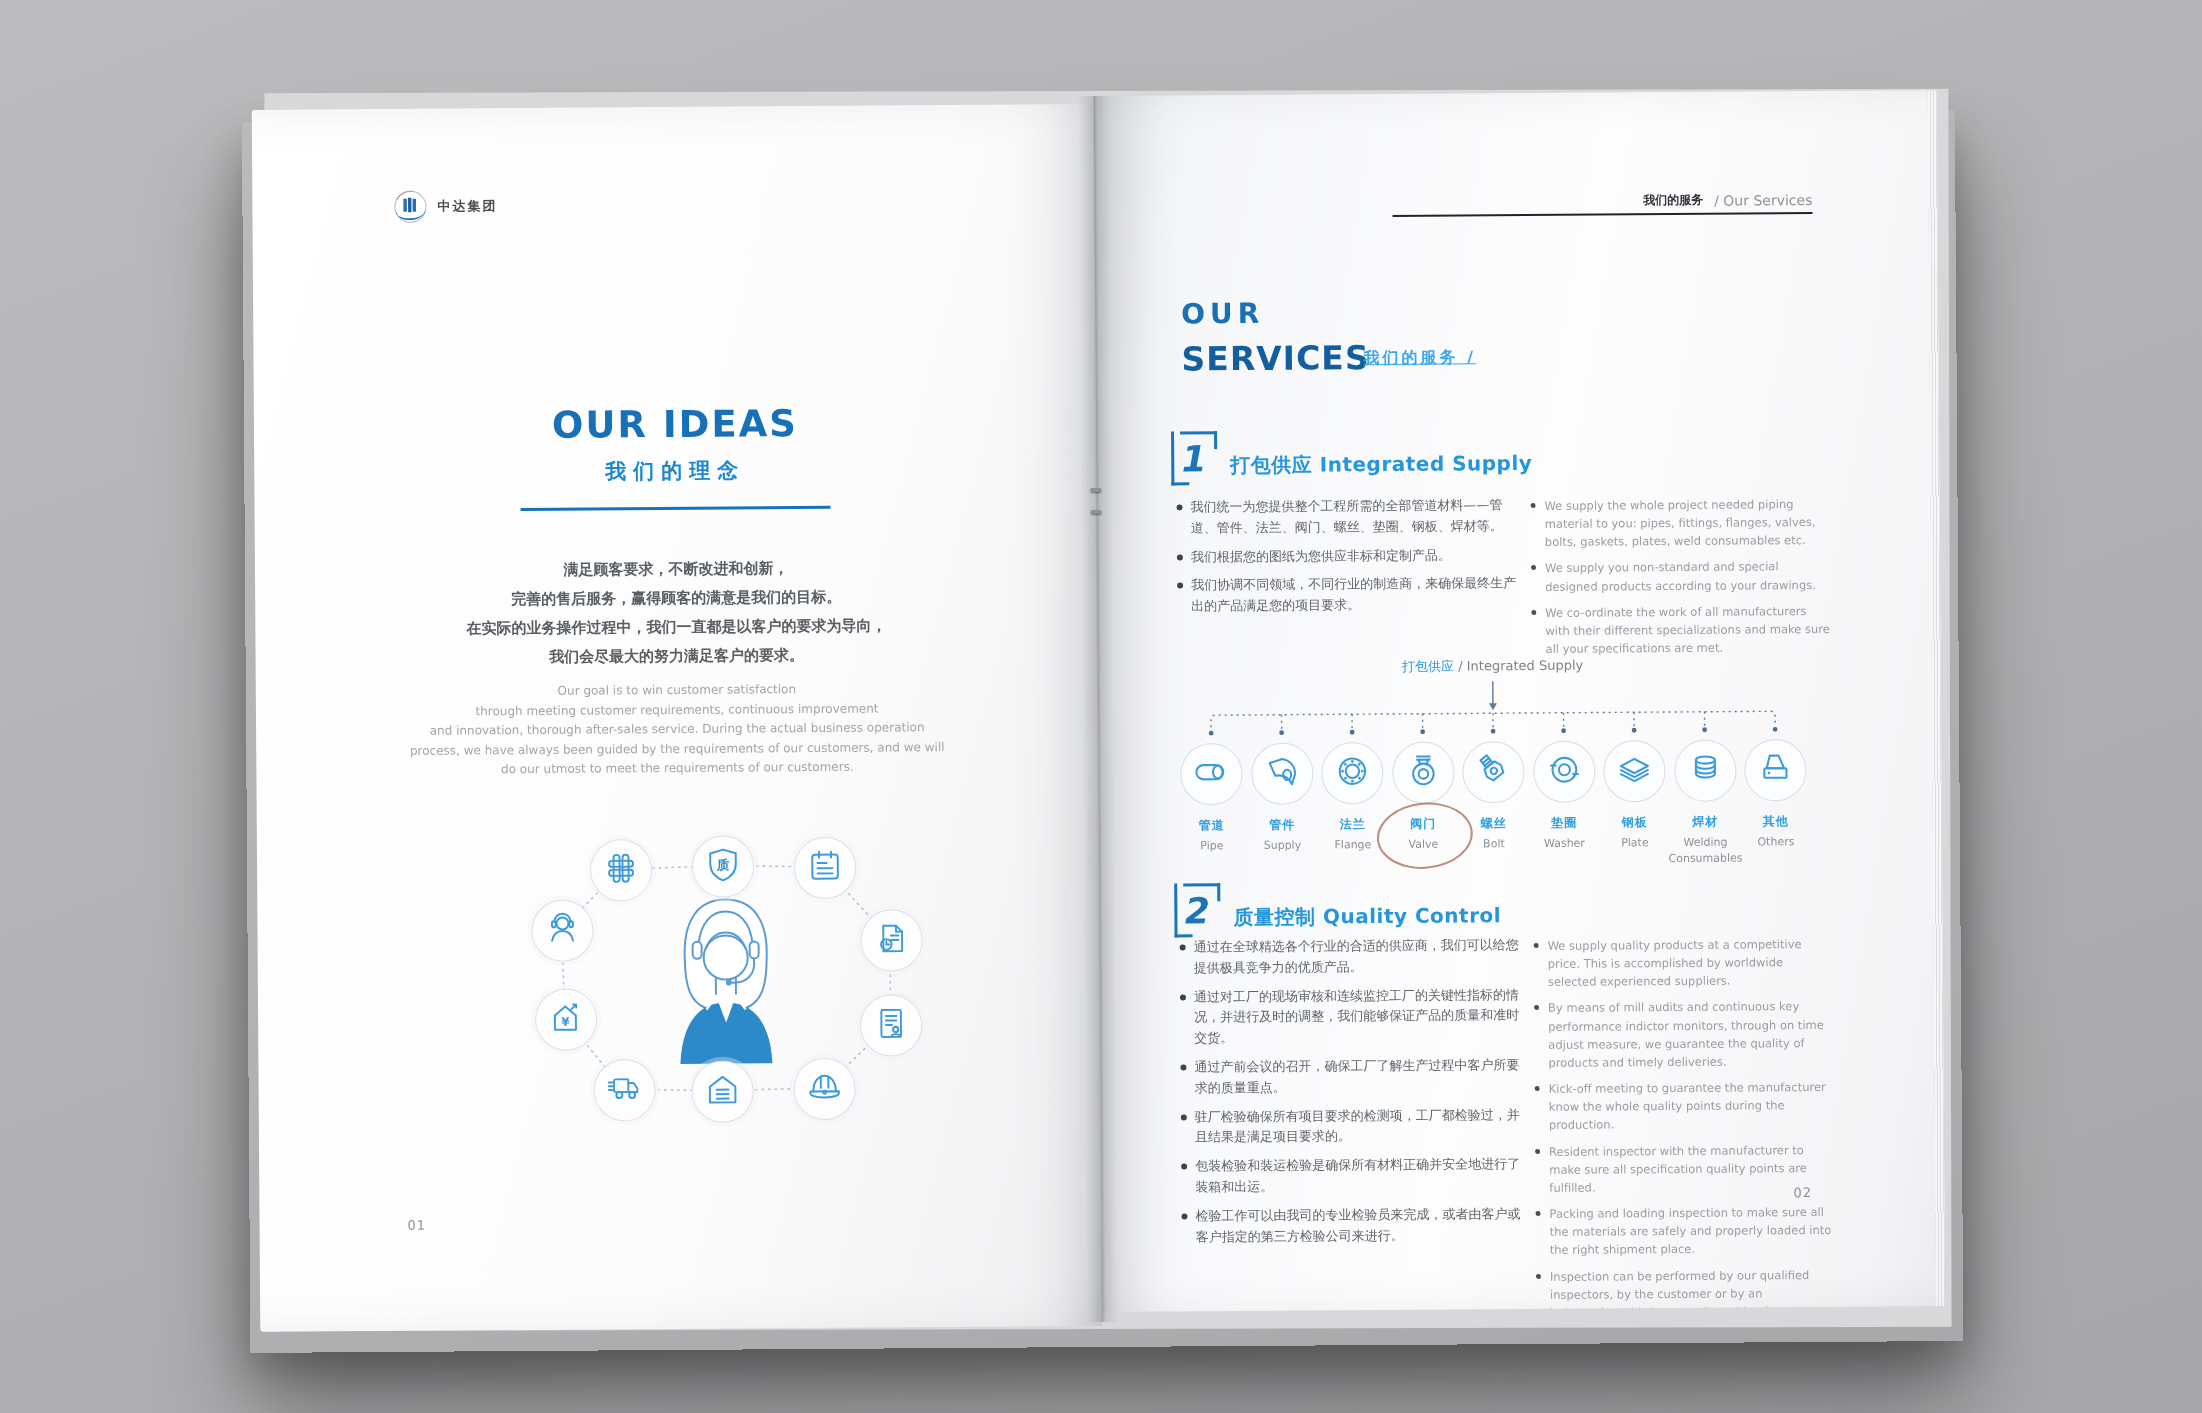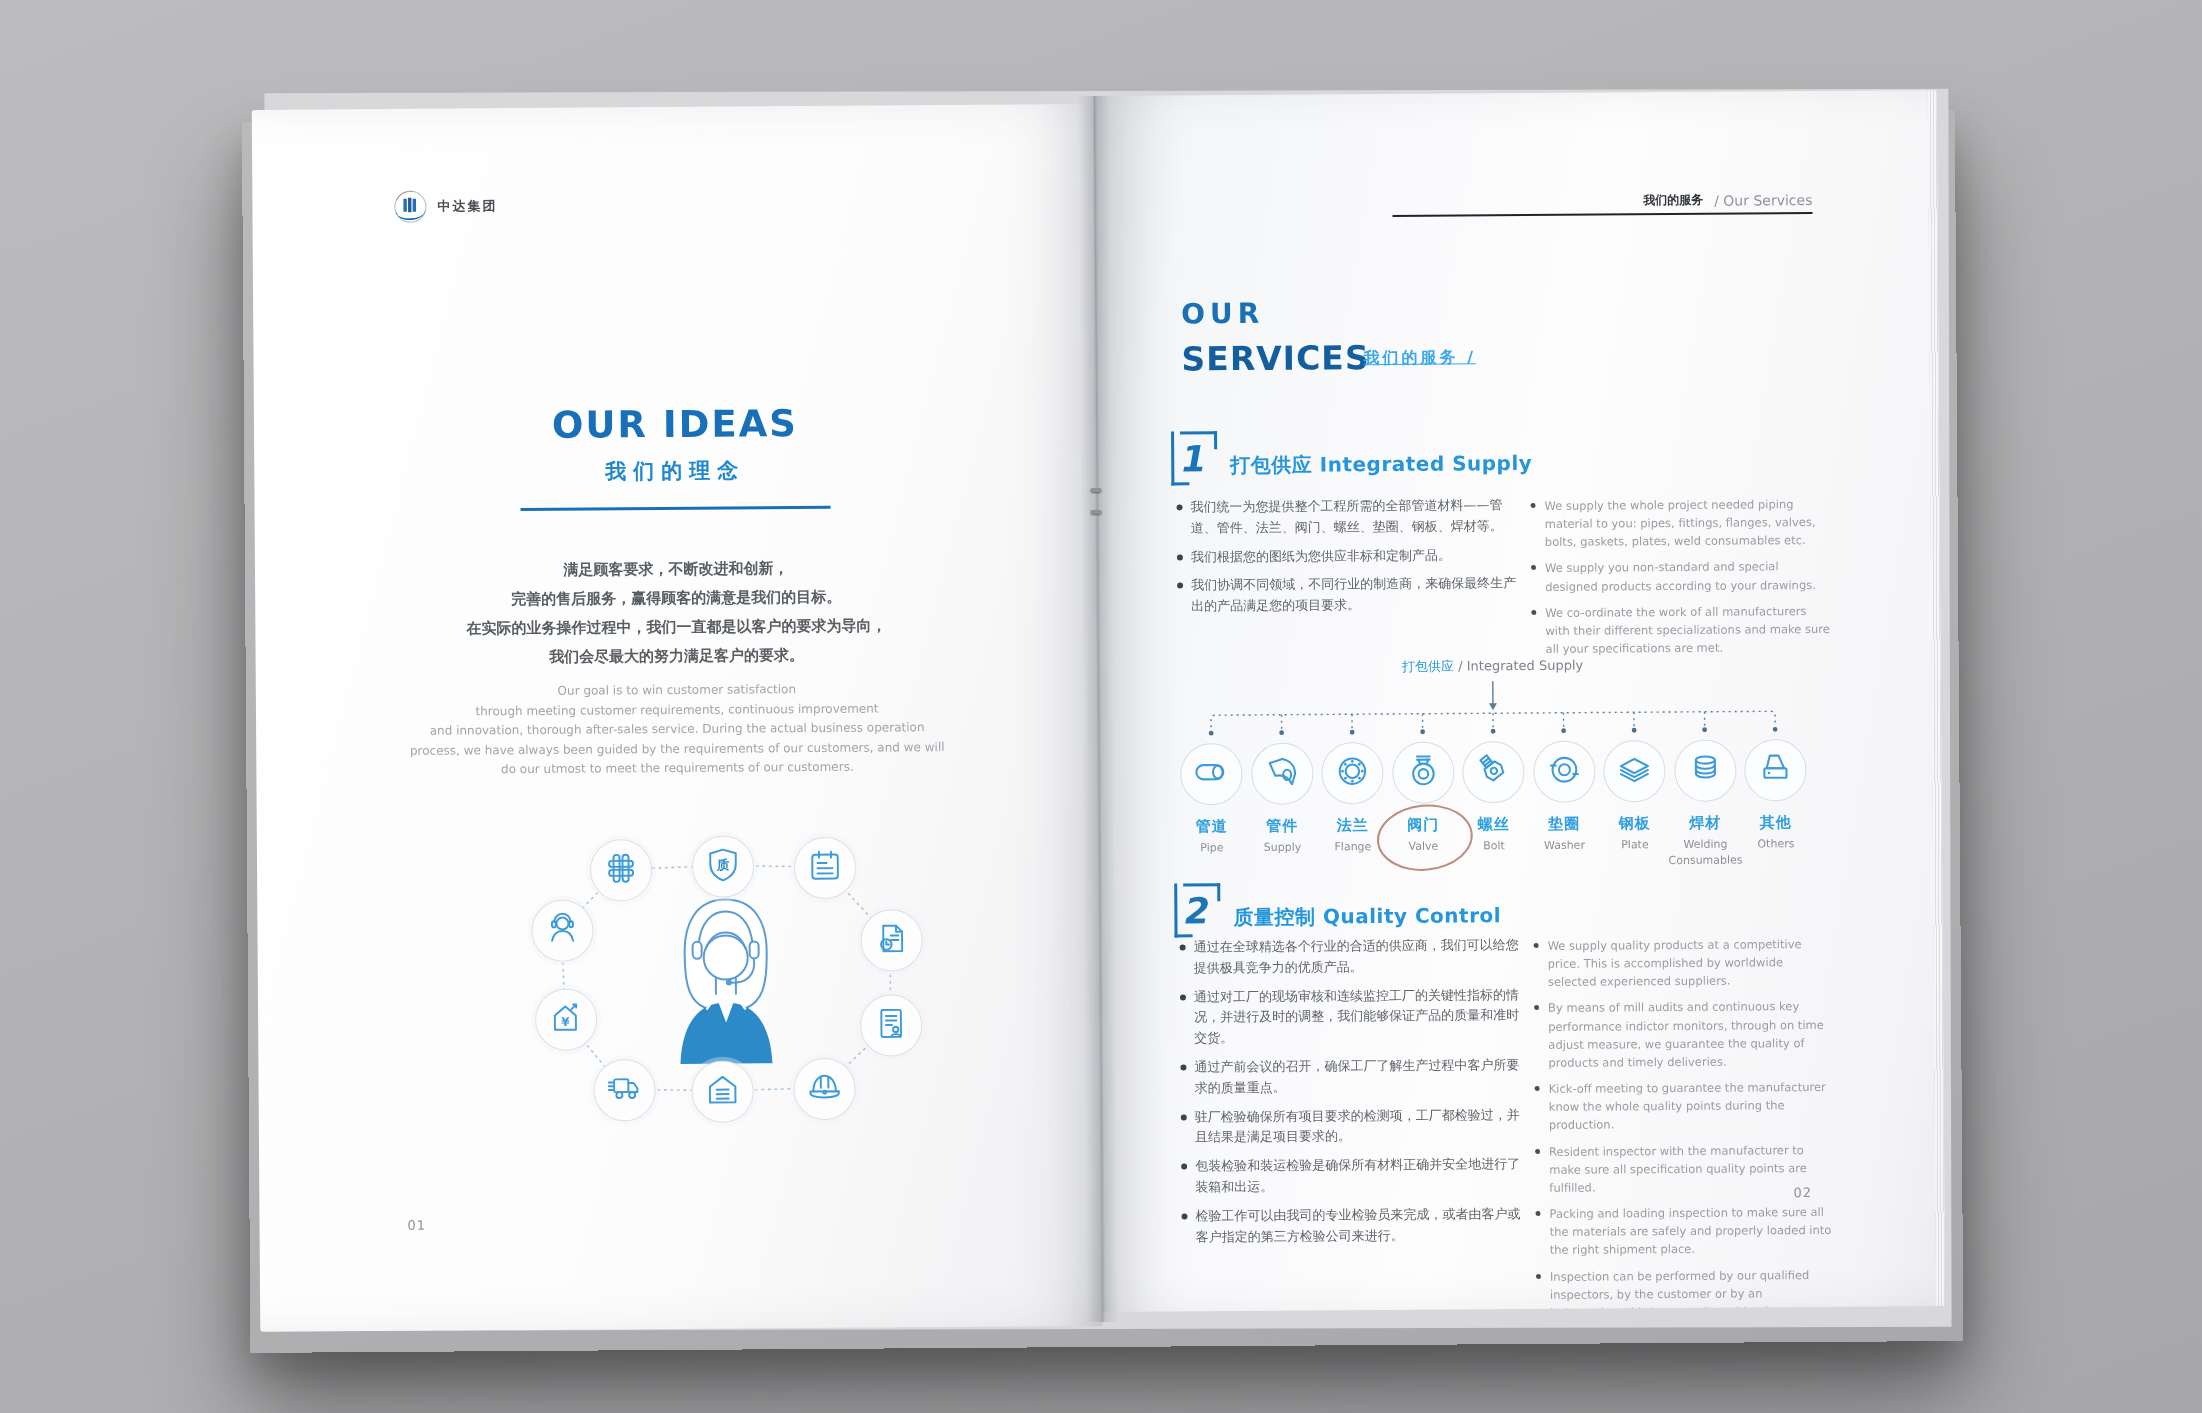--- a/index.html
+++ b/index.html
@@ -96,21 +96,21 @@
   .b-s2-en{left:432px;top:844px;width:302px;}
   .supply-title{position:absolute;left:78px;top:564px;width:634px;text-align:center;font-size:13px;}
   .supply-title .zh{color:#2596dc;font-weight:normal;}
   .supply-title .en{color:#7d838a;}
   .supply-connector{position:absolute;left:78px;top:586px;width:634px;height:62px;}
   .supply-row{position:absolute;left:78px;top:648px;width:634px;display:flex;justify-content:space-between;}
   .supply-item{width:70px;display:flex;flex-direction:column;align-items:center;}
   .supply-circle{width:60px;height:60px;border-radius:50%;background:#fcfdfe;border:1px solid #d7dde3;
     display:flex;align-items:center;justify-content:center;}
   .supply-circle svg{width:38px;height:38px;}
-  .supply-zh{margin-top:12px;font-size:15px;font-weight:bold;color:#2e9fe0;letter-spacing:1px;}
+  .supply-zh{margin-top:12px;font-size:12px;font-weight:bold;color:#2e9fe0;letter-spacing:1px;}
   .supply-en{position:relative;margin-top:4px;font-size:11px;color:#8b9096;text-align:center;width:86px;line-height:1.45;}
   .hand-ellipse{display:none;position:absolute;left:-4px;top:-34px;width:92px;height:62px;
     border:2px solid rgba(155,82,55,.65);border-radius:50%;transform:rotate(-5deg);}
   .supply-item.circled .hand-ellipse{display:block;}
 </style>
 </head>
 <body>
 
 <div class="book">
   <div class="book-shadow"></div>

